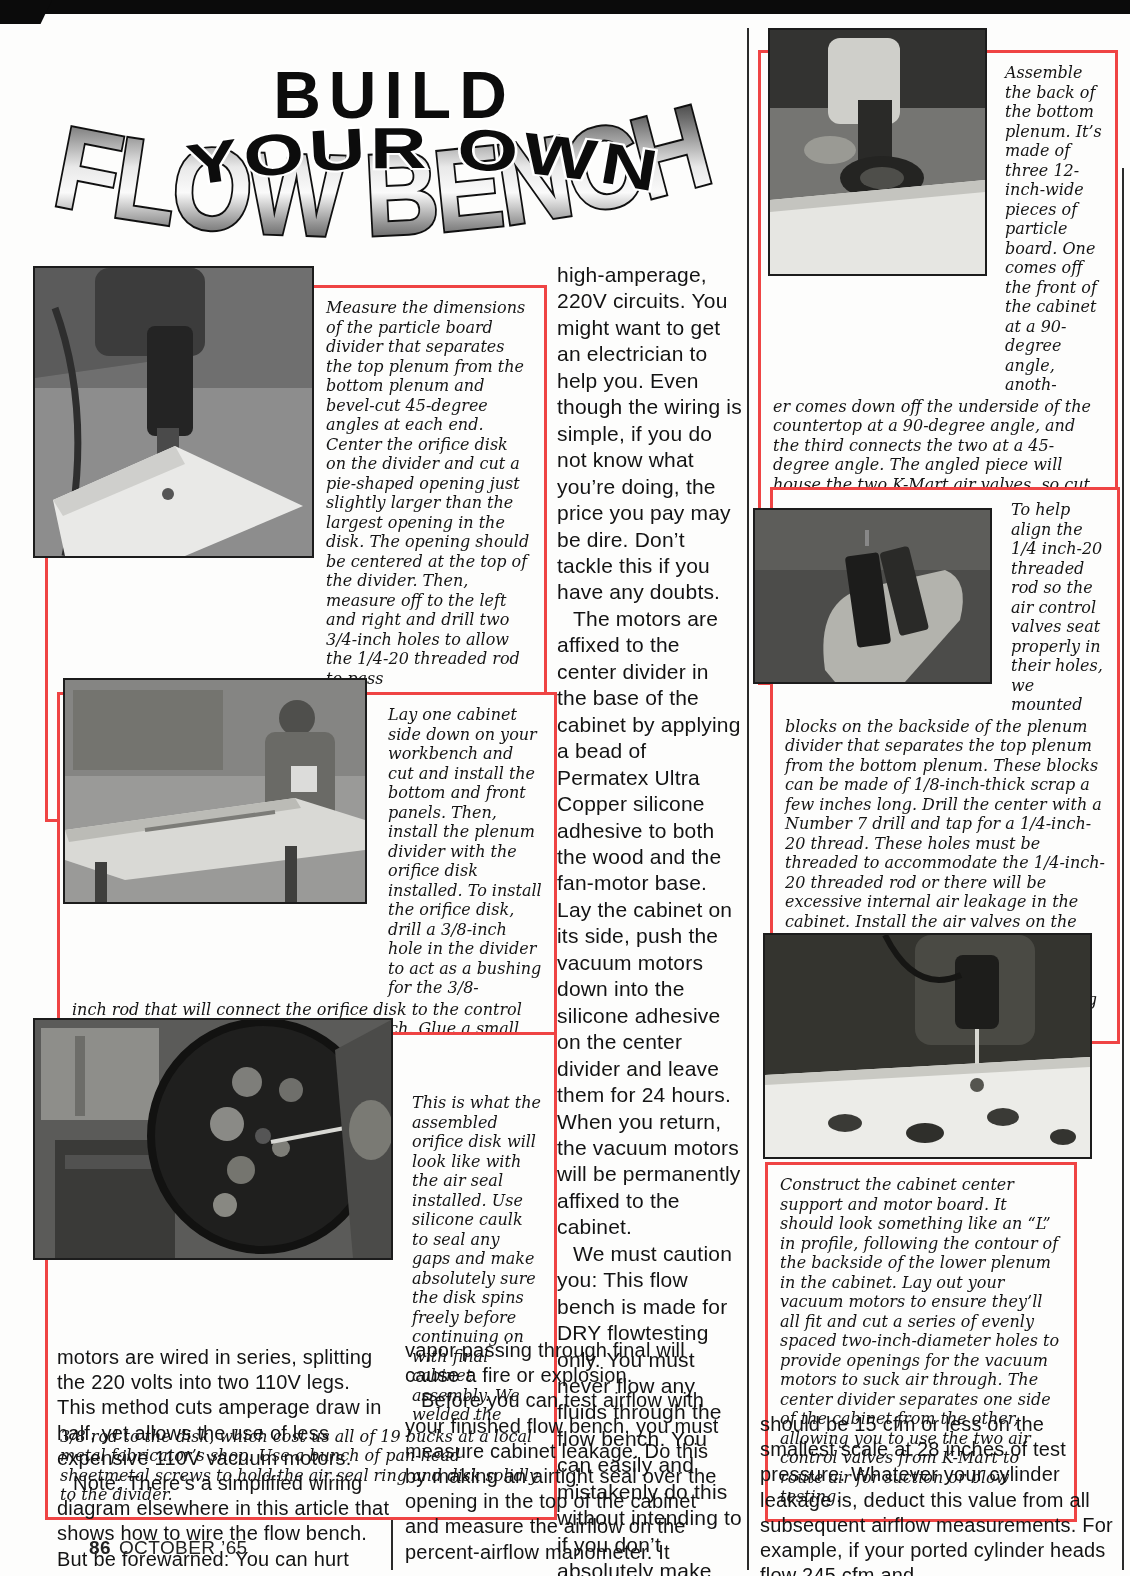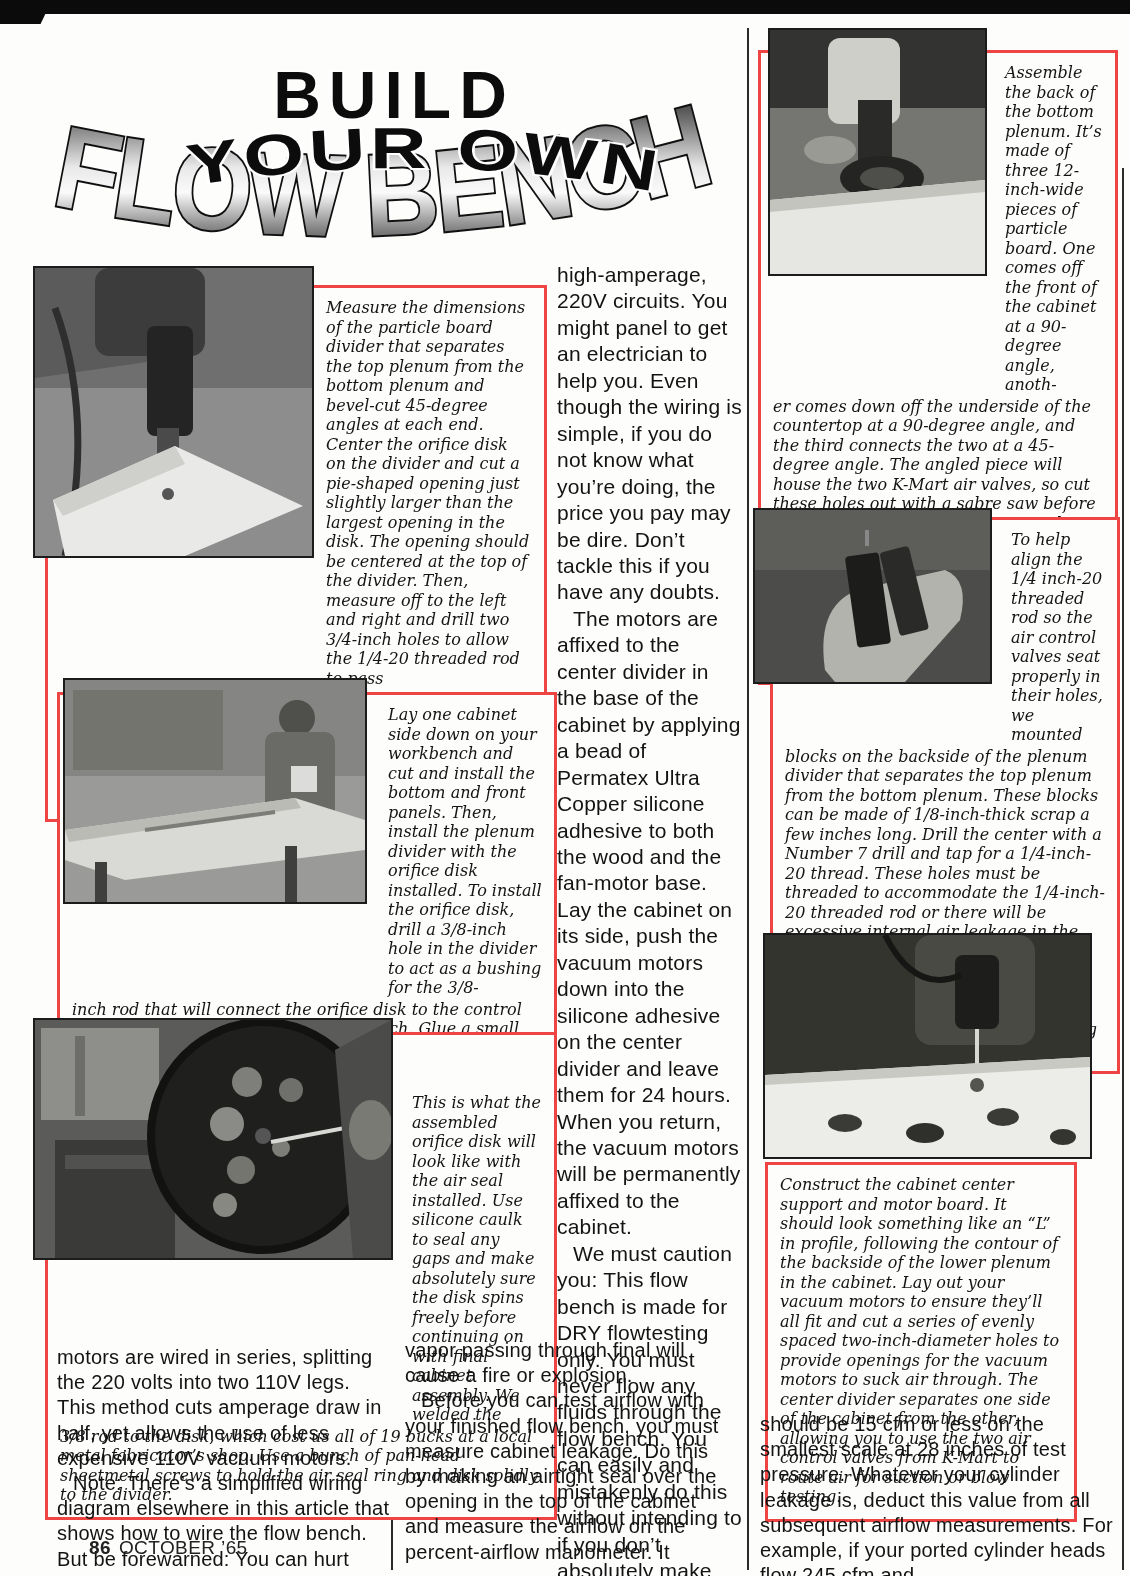--- a/index.html
+++ b/index.html
@@ -124,42 +124,42 @@
     <circle cx="206" cy="150" r="14" fill="#75756f"></circle>
     <circle cx="246" cy="128" r="9" fill="#7e7e78"></circle>
     <circle cx="190" cy="185" r="12" fill="#888882"></circle>
     <circle cx="228" cy="116" r="8" fill="#555"></circle>
     <line x1="236" y1="122" x2="352" y2="100" stroke="#d8d8d4" stroke-width="4"></line>
     <polygon points="300,30 356,0 356,238 318,238" fill="#4b4b49"></polygon>
     <ellipse cx="336" cy="110" rx="22" ry="30" fill="#7a7a74"></ellipse>
   </svg>
 
   <div class="bodycol" style="left:557px;top:262px;width:186px;">
-    <p>high-amperage, 220V circuits. You might panel to get an electrician to help you. Even though the wiring is simple, if you do not know what you’re doing, the price you pay may be dire. Don’t tackle this if you have any doubts.</p>
+    <p>high-amperage, 220V circuits. You might want to get an electrician to help you. Even though the wiring is simple, if you do not know what you’re doing, the price you pay may be dire. Don’t tackle this if you have any doubts.</p>
     <p class="indent">The motors are affixed to the center divider in the base of the cabinet by applying a bead of Permatex Ultra Copper silicone adhesive to both the wood and the fan-motor base. Lay the cabinet on its side, push the vacuum motors down into the silicone adhesive on the center divider and leave them for 24 hours. When you return, the vacuum motors will be permanently affixed to the cabinet.</p>
     <p class="indent">We must caution you: This flow bench is made for DRY flowtesting only. You must never flow any fluids through the flow bench. You can easily and mistakenly do this without intending to if you don’t absolutely make sure every last drop of fuel is emptied from every carburetor, manifold, cylinder head and other test piece flow-testing on the bench. The vacuum motors make sparks and fuel</p>
   </div>
 
   <section class="capbox" style="left:758px;top:50px;width:360px;">
     <div class="cap-beside" style="margin-left:232px;min-height:228px;">Assemble the back of the bottom plenum. It’s made of three 12-inch-wide pieces of particle board. One comes off the front of the cabinet at a 90-degree angle, anoth-</div>
     <div class="cap-below">er comes down off the underside of the countertop at a 90-degree angle, and the third connects the two at a 45-degree angle. The angled piece will house the two K-Mart air valves, so cut these holes out with a sabre saw before assembling the bottom plenum in the cabinet. Or use a six-inch-diameter hole saw, available from Grainger, to cut these holes. The valves will not seat on their lips, but rather on their sides, but this will be okay since the holes will be perfectly round, something you cannot do with a sabre saw.</div>
   </section>
   <svg class="photo" style="left:770px;top:30px;" width="215" height="244" viewBox="0 0 215 244">
     <rect width="215" height="244" fill="#757572"></rect>
     <rect width="215" height="78" fill="#333331"></rect>
     <rect x="58" y="8" width="72" height="86" rx="12" fill="#cfcfca"></rect>
     <rect x="88" y="70" width="34" height="60" fill="#2a2a28"></rect>
     <ellipse cx="112" cy="148" rx="42" ry="22" fill="#242422"></ellipse>
     <ellipse cx="112" cy="148" rx="22" ry="11" fill="#4e4e4a"></ellipse>
     <polygon points="0,170 215,150 215,244 0,244" fill="#e6e6e2"></polygon>
     <polygon points="0,170 215,150 215,162 0,182" fill="#c4c4bf"></polygon>
     <ellipse cx="60" cy="120" rx="26" ry="14" fill="#9a9a94"></ellipse>
   </svg>
 
-  <section class="capbox" style="left:770px;top:517px;width:350px;">
+  <section class="capbox" style="left:770px;top:487px;width:350px;">
     <div class="cap-beside" style="margin-left:226px;min-height:182px;">To help align the 1/4 inch-20 threaded rod so the air control valves seat properly in their holes, we mounted</div>
     <div class="cap-below">blocks on the backside of the plenum divider that separates the top plenum from the bottom plenum. These blocks can be made of 1/8-inch-thick scrap a few inches long. Drill the center with a Number 7 drill and tap for a 1/4-inch-20 thread. These holes must be threaded to accommodate the 1/4-inch-20 threaded rod or there will be excessive internal air leakage in the cabinet. Install the air valves on the threaded rod and let them find their natural position through the two 3/4-inch holes you drilled in the divider earlier. Then, screw down the locating blocks.</div>
   </section>
   <svg class="photo" style="left:755px;top:510px;" width="235" height="172" viewBox="0 0 235 172">
     <rect width="235" height="172" fill="#4c4c4a"></rect>
     <rect width="235" height="60" fill="#5d5d5a"></rect>
     <path d="M70 160 Q 60 90 110 78 L 190 60 Q 215 70 205 110 L 150 172 L 80 172 Z" fill="#b3b3ad"></path>
     <rect x="96" y="44" width="34" height="92" rx="4" fill="#1c1c1b" transform="rotate(-8 113 90)"></rect>
     <rect x="134" y="38" width="30" height="86" rx="4" fill="#2a2a28" transform="rotate(-14 149 80)"></rect>
     <line x1="112" y1="36" x2="112" y2="20" stroke="#888" stroke-width="4"></line>

